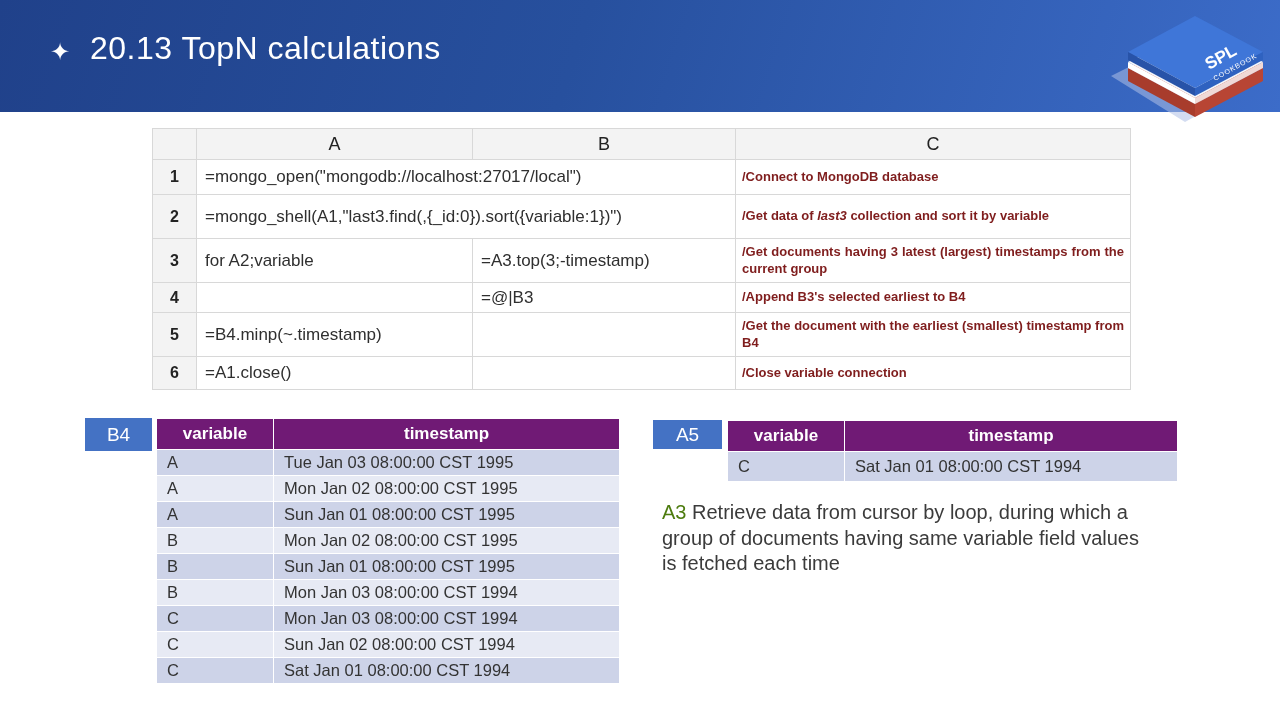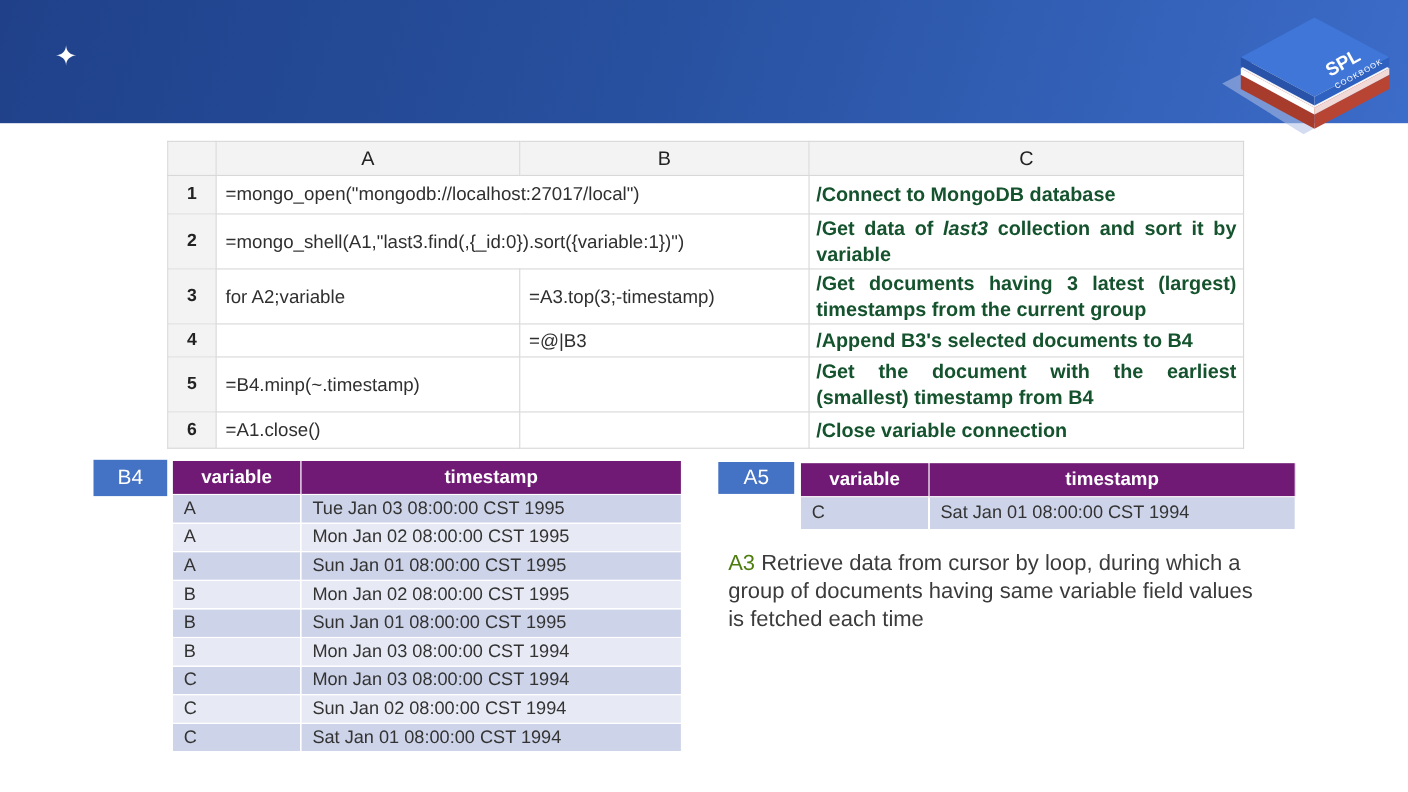--- a/index.html
+++ b/index.html
@@ -30,21 +30,21 @@
   }
   .sheet th, .sheet td { border:1px solid #d8d8d8; padding:2px 8px; vertical-align:middle; overflow:hidden; }
   .sheet thead th {
     background:#f3f3f3; font-weight:400; font-size:18px; text-align:center;
     height:28px; color:#222222; padding:1px 4px;
   }
   .sheet td.rn { background:#f3f3f3; text-align:center; font-weight:600; font-size:16px; color:#222; }
   .sheet td.fa { text-align:left; white-space:nowrap; }
   .sheet td.c {
     text-align:justify; -moz-text-align-last:left; text-align-last:left;
-    font-weight:600; font-size:18px; color:#14532d; line-height:1.25; padding:2px 6px;
+    font-weight:600; font-size:13px; color:#7f1d1d; line-height:1.25; padding:2px 6px;
   }
   .sheet td.c i { font-style:italic; }
   .sheet tr.r1 { height:35px; } .sheet tr.r2 { height:44px; } .sheet tr.r3 { height:44px; }
   .sheet tr.r4 { height:30px; } .sheet tr.r5 { height:44px; } .sheet tr.r6 { height:33px; }
 
   
   .tab {
     position:absolute; background:#4472c4; color:#ffffff; font-size:19px;
     display:flex; align-items:center; justify-content:center;
   }
@@ -74,20 +74,21 @@
   }
   .note .ref { color:#4d7c0f; }
 </style>
 </head>
 <body>
 
 <div class="slide">
 
   <div class="banner">
     <span class="sparkle">✦</span>
+    <h1 class="page-title">20.13 TopN calculations</h1>
   </div>
 
   <svg class="logo" viewBox="0 0 185 125">
     <polygon points="18,72 92,118 132,96 58,52" fill="#aebfe6" opacity="0.55"></polygon>
 
     <polygon points="35,64 102,28 170,64 102,100" fill="#cc5240"></polygon>
     <polygon points="35,64 102,100 102,113 35,77" fill="#a83c2c"></polygon>
     <polygon points="102,100 170,64 170,77 102,113" fill="#b84534"></polygon>
 
     <polygon points="35,58 102,22 170,58 102,94" fill="#f4f6fa"></polygon>
@@ -130,21 +131,21 @@
       <tr class="r3">
         <td class="rn">3</td>
         <td class="fa">for A2;variable</td>
         <td class="fa">=A3.top(3;-timestamp)</td>
         <td class="c">/Get documents having 3 latest (largest) timestamps from the current group</td>
       </tr>
       <tr class="r4">
         <td class="rn">4</td>
         <td class="fa"></td>
         <td class="fa">=@|B3</td>
-        <td class="c">/Append B3's selected documents to B4</td>
+        <td class="c">/Append B3's selected earliest to B4</td>
       </tr>
       <tr class="r5">
         <td class="rn">5</td>
         <td class="fa">=B4.minp(~.timestamp)</td>
         <td class="fa"></td>
         <td class="c">/Get the document with the earliest (smallest) timestamp from B4</td>
       </tr>
       <tr class="r6">
         <td class="rn">6</td>
         <td class="fa">=A1.close()</td>

